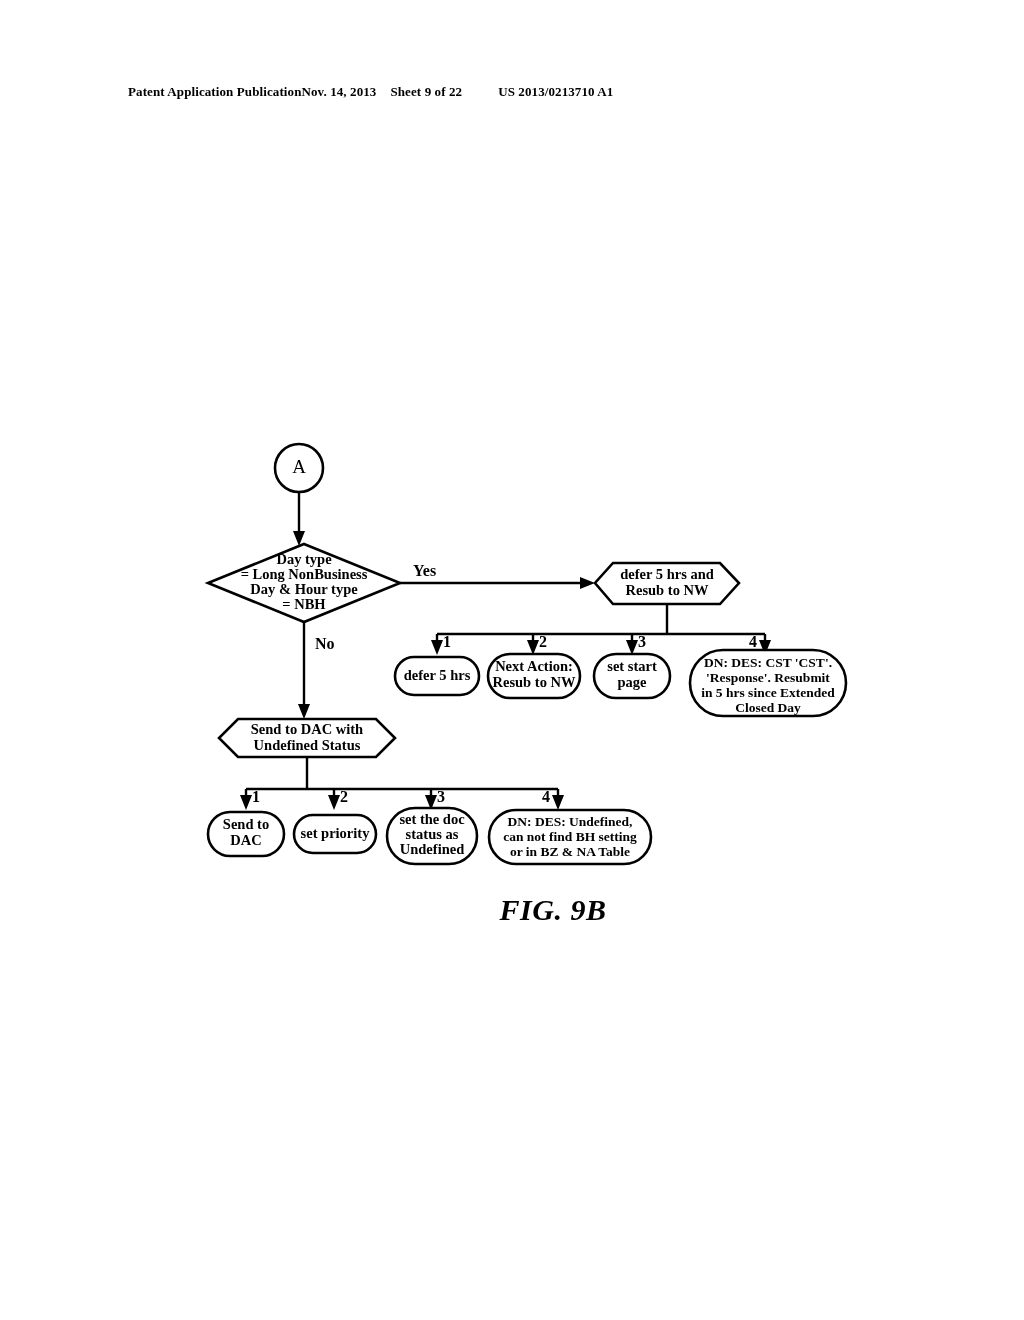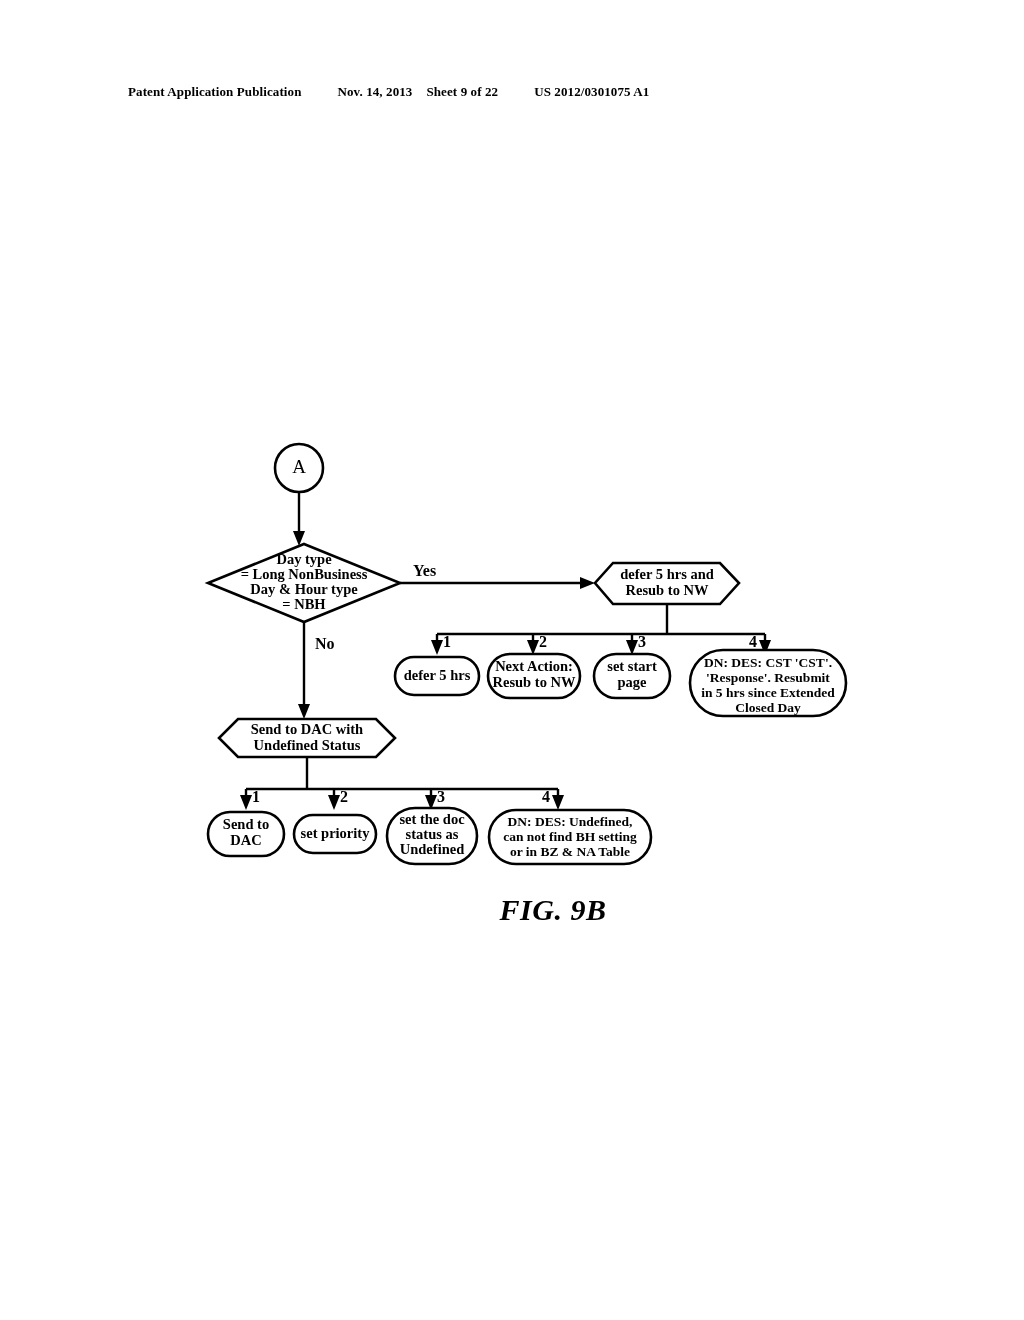--- a/index.html
+++ b/index.html
@@ -23,21 +23,21 @@
     left: 128px;
     width: 768px;
     display: flex;
     align-items: baseline;
     font-weight: bold;
     font-size: 13px;
     letter-spacing: 0.1px;
     white-space: nowrap;
   }
   .pub-header .hdr-pub   { }
-  .pub-header .hdr-date  { margin-left: 36px; }
+  .pub-header .hdr-date  { }
   .pub-header .hdr-sheet { margin-left: 14px; }
   .pub-header .hdr-num   { margin-left: 36px; }
 
   
   #figure {
     position: absolute;
     left: 0;
     top: 0;
     width: 1024px;
     height: 1320px;
@@ -79,21 +79,21 @@
   }
   .fig-caption span { margin-left: 58px; }
 </style>
 </head>
 <body>
 
 <div class="pub-header">
   <span class="hdr-pub">Patent Application Publication</span>
   <span class="hdr-date">Nov. 14, 2013</span>
   <span class="hdr-sheet">Sheet 9 of 22</span>
-  <span class="hdr-num">US 2012/0301075 A1</span>
+  <span class="hdr-num">US 2013/0213710 A1</span>
 </div>
 
 <div id="figure">
 <svg viewBox="0 0 1024 1320" xmlns="http://www.w3.org/2000/svg">
 
   <g>
     <ellipse class="shape" cx="299" cy="468" rx="24" ry="24"></ellipse>
     <text class="t-conn" x="299" y="469">A</text>
   </g>
 

